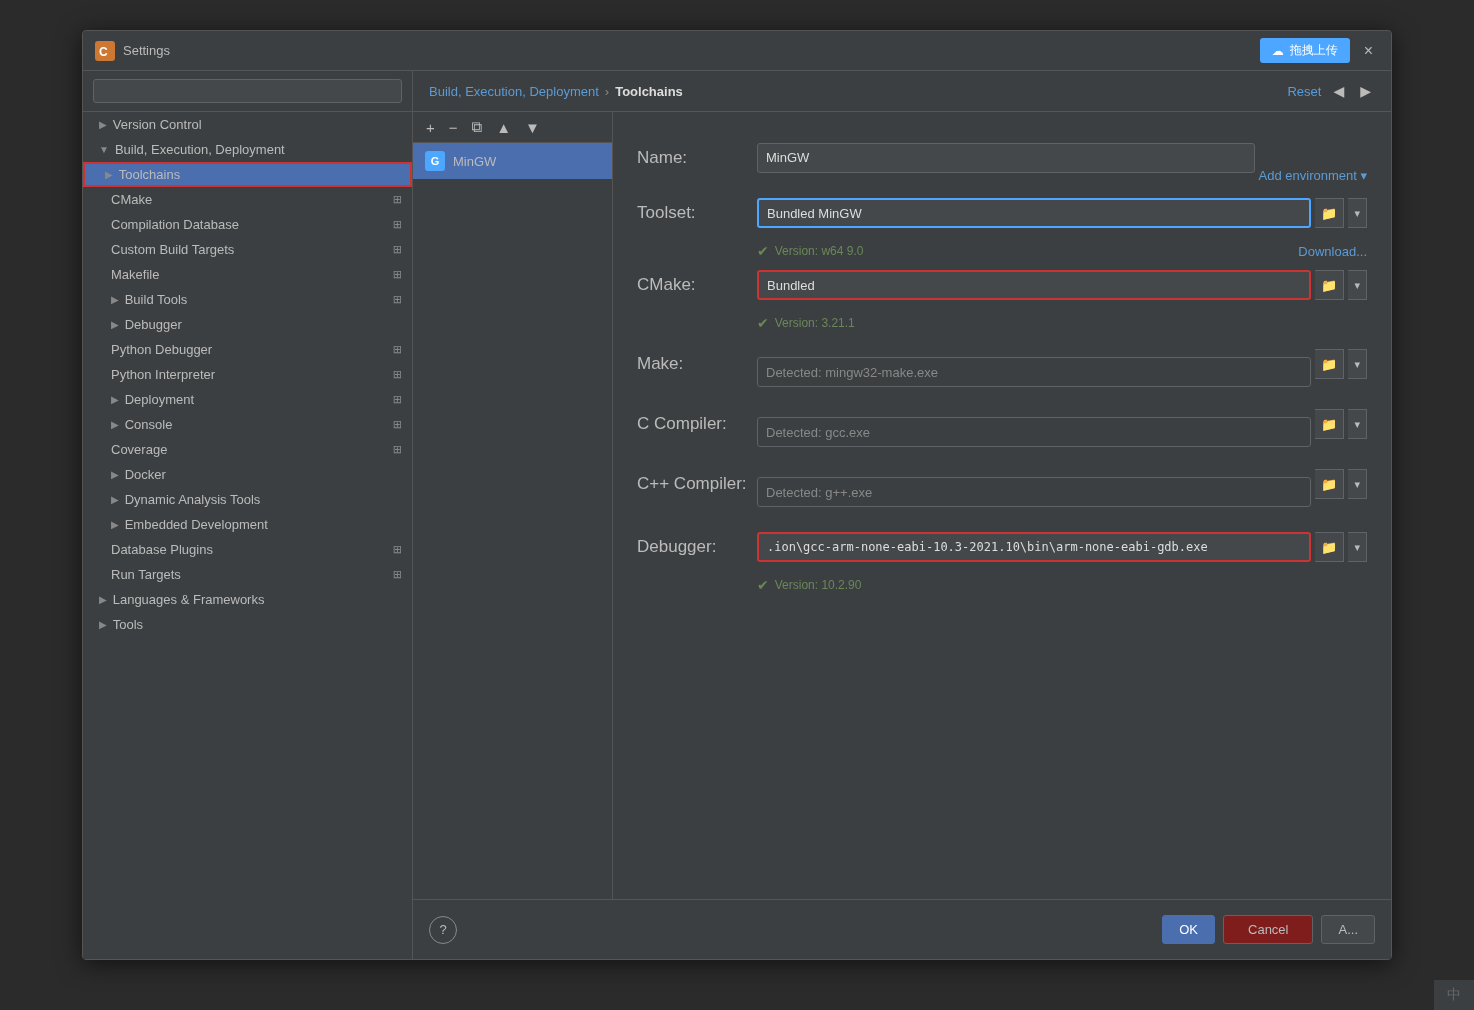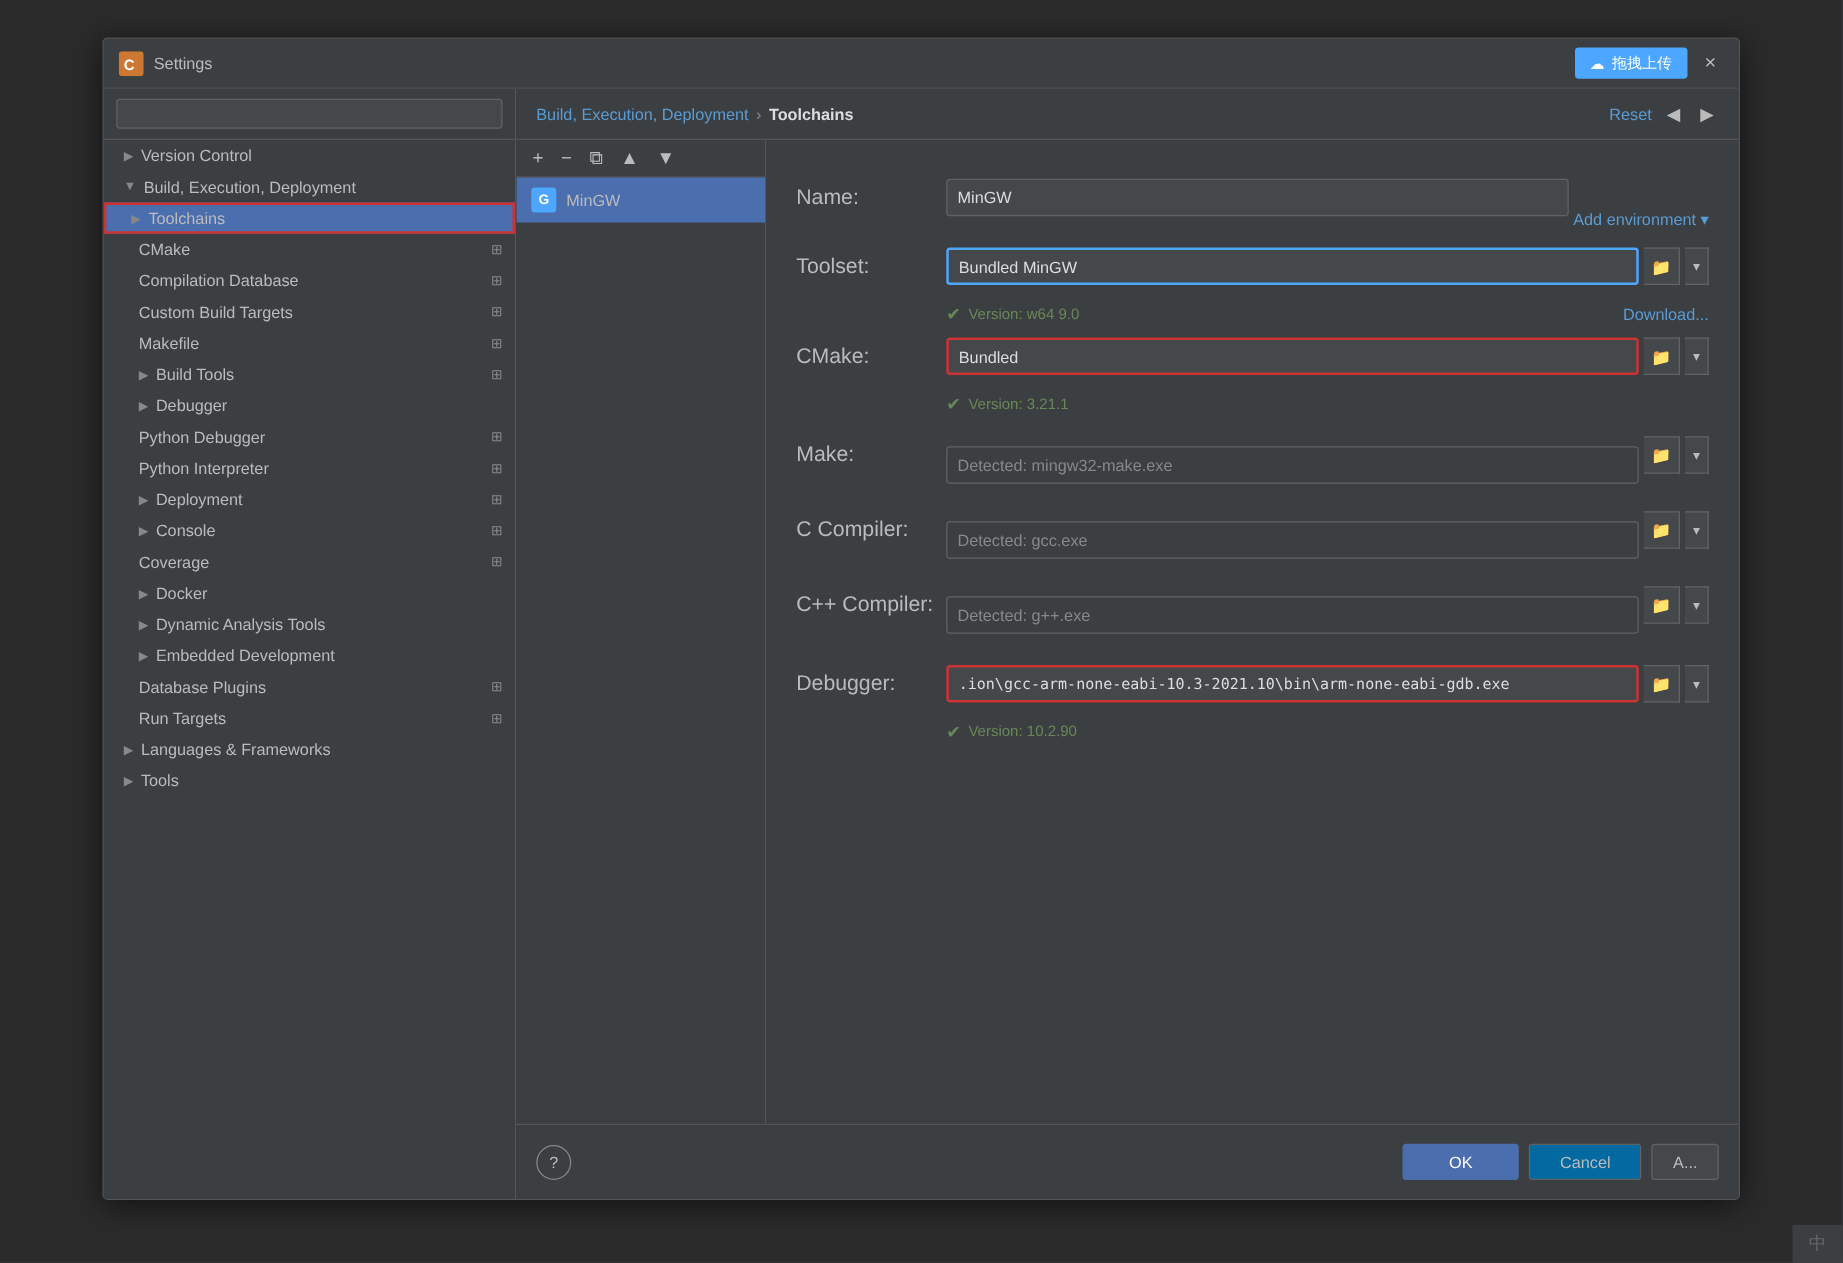--- a/index.html
+++ b/index.html
@@ -393,28 +393,28 @@
       cursor: pointer;
       display: flex;
       align-items: center;
       justify-content: center;
     }
 
     .ok-btn {
       background: #4b6eaf;
       border: 1px solid #4b6eaf;
       color: white;
-      padding: 6px 36px;
+      padding: 6px 16px;
       border-radius: 3px;
       cursor: pointer;
       font-size: 13px;
     }
 
     .cancel-btn {
-      background: #0369a1;
+      background: #7f1d1d;
       border: 1px solid #606366;
       color: #bbbbbb;
       padding: 6px 24px;
       border-radius: 3px;
       cursor: pointer;
       font-size: 13px;
     }
 
     .apply-btn {
       background: #45484a;

